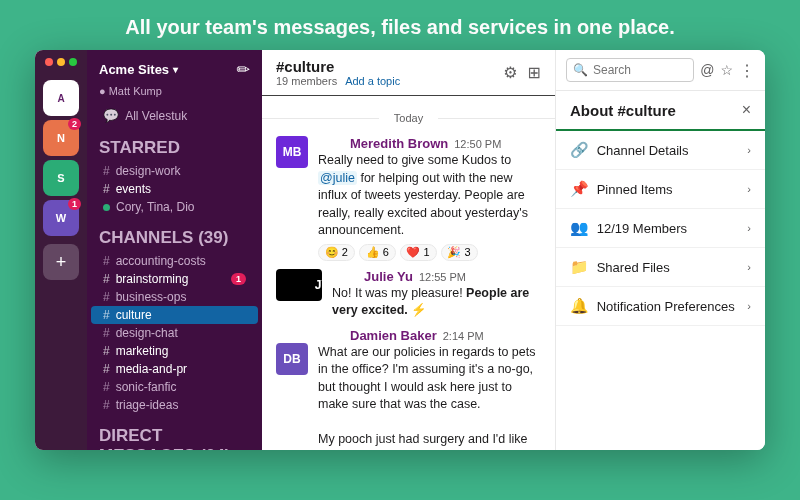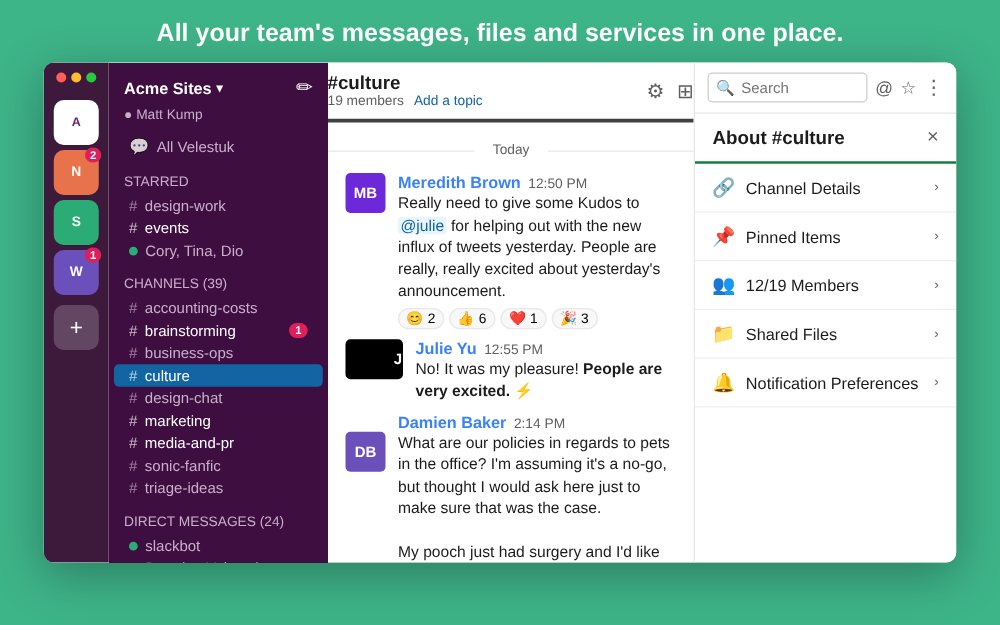--- a/index.html
+++ b/index.html
@@ -133,22 +133,22 @@
       align-items: center;
       gap: 6px;
       cursor: pointer;
       border-radius: 4px;
       margin: 0 4px;
     }
     .sidebar-item .item-icon { font-size: 13px; opacity: 0.8; }
 
     .sidebar-section {
       padding: 12px 12px 4px;
-      font-size: 11px;
-      font-weight: 400;
+      font-size: 17px;
+      font-weight: 700;
       color: #C9AECB;
       display: flex;
       justify-content: space-between;
     }
 
     .channel-item {
       padding: 2px 12px;
       display: flex;
       align-items: center;
       gap: 4px;
@@ -193,22 +193,22 @@
     
     .main-content {
       flex: 1;
       display: flex;
       flex-direction: column;
       background: #fff;
       min-width: 0;
     }
 
     .channel-header {
-      padding: 8px 0;
-      border-bottom: 3px solid #404040;
+      padding: 8px 14px;
+      border-bottom: 1px solid #404040;
       display: flex;
       align-items: center;
       justify-content: space-between;
     }
     .channel-title-area { display: flex; flex-direction: column; }
     .channel-title {
       font-size: 15px;
       font-weight: 700;
       color: #1d1c1d;
     }
@@ -272,21 +272,21 @@
       display: flex;
       align-items: center;
       justify-content: center;
       font-size: 12px;
       font-weight: 700;
       color: white;
     }
 
     .msg-body { flex: 1; min-width: 0; }
     .msg-header { display: flex; align-items: baseline; gap: 6px; margin-bottom: 1px; }
-    .msg-author { font-weight: 700; font-size: 13px; color: #3b82f6; }
+    .msg-author { font-weight: 700; font-size: 13px; color: #701a75; margin-left: 32px; }
     .msg-time { font-size: 11px; color: #616061; }
     .msg-text { font-size: 12.5px; color: #1d1c1d; line-height: 1.4; }
     .msg-text .mention { color: #1264A3; background: #E8F5FA; padding: 0 2px; border-radius: 3px; }
     .msg-text .bold { font-weight: 700; }
     .msg-reactions {
       display: flex;
       gap: 4px;
       margin-top: 4px;
     }
     .reaction {

